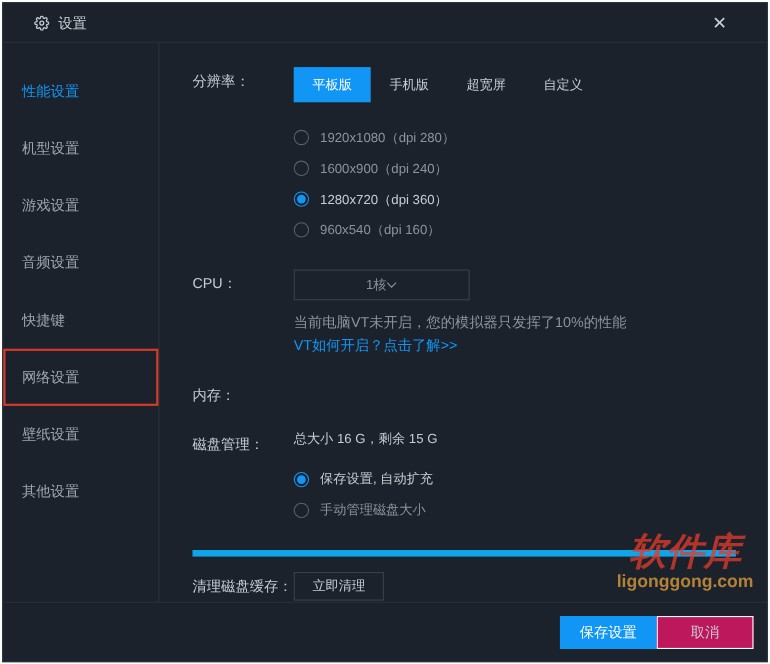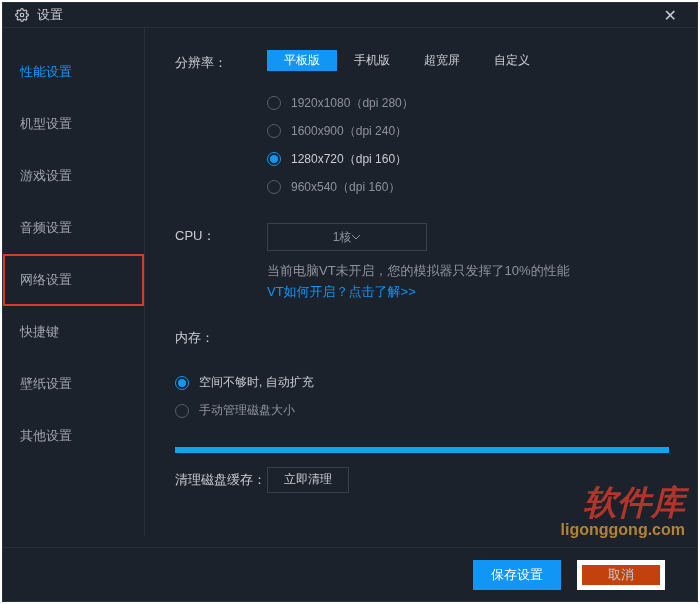--- a/index.html
+++ b/index.html
@@ -1,53 +1,53 @@
 <!DOCTYPE html>
 <html><head>
 <meta charset="utf-8">
 <style>
 * { margin: 0; padding: 0; box-sizing: border-box; font-family: "Microsoft YaHei", sans-serif; }
 body { background: #fff; width: 700px; height: 604px; overflow: hidden; position: relative; }
 .window { width: 696px; height: 600px; margin: 2px; background: #1c222b; border: 1px solid #2a3038; position: relative; }
-.titlebar { height: 25px; display: flex; align-items: center; padding: 0 12px; border-bottom: 1px solid #2a3038; }
+.titlebar { height: 36px; display: flex; align-items: center; padding: 0 28px; border-bottom: 1px solid #2a3038; }
 .titlebar .gear { width: 14px; height: 14px; margin-right: 8px; }
 .titlebar .title { color: #c8cdd4; font-size: 13px; flex: 1; }
 .titlebar .close { color: #c8cdd4; font-size: 16px; padding: 4px 8px; cursor: pointer; }
 .body { display: flex; height: calc(100% - 36px - 54px); }
 .sidebar { width: 142px; border-right: 1px solid #2a3038; padding-top: 18px; }
 .sidebar-item { height: 52px; display: flex; align-items: center; padding-left: 17px; color: #a0a6af; font-size: 13px; cursor: pointer; position: relative; }
 .sidebar-item.active { color: #1296f5; }
 .sidebar-item.highlighted { outline: 2px solid #d63a2a; outline-offset: -2px; }
 .content { flex: 1; padding: 22px 28px 0 30px; color: #c8cdd4; font-size: 13px; overflow: hidden; }
 .row { display: flex; align-items: flex-start; margin-bottom: 22px; }
 .row-label { width: 92px; color: #c8cdd4; padding-top: 4px; }
 .row-body { flex: 1; }
 .tabs { display: flex; }
-.tab { width: 70px; height: 21px; display: flex; align-items: center; justify-content: center; color: #c8cdd4; font-size: 12px; cursor: pointer; }
+.tab { width: 70px; height: 32px; display: flex; align-items: center; justify-content: center; color: #c8cdd4; font-size: 12px; cursor: pointer; }
 .tab.active { background: #1296f5; color: #fff; }
 .radios { margin-top: 18px; }
 .radio { display: flex; align-items: center; height: 28px; color: #8d939c; font-size: 12px; cursor: pointer; }
 .radio .dot { width: 14px; height: 14px; border: 1px solid #5a6069; border-radius: 50%; margin-right: 10px; position: relative; }
 .radio.selected .dot { border-color: #1296f5; }
 .radio.selected .dot::after { content: ""; position: absolute; top: 2px; left: 2px; width: 8px; height: 8px; background: #1296f5; border-radius: 50%; }
 .radio.selected { color: #c8cdd4; }
 .select { width: 160px; height: 28px; border: 1px solid #3a414b; display: flex; align-items: center; padding: 0 10px; color: #8d939c; font-size: 12px; cursor: pointer; justify-content: center; }
 .chev { width: 10px; height: 10px; }
 .warn { color: #8d939c; font-size: 13px; margin-top: 10px; line-height: 1.6; }
 .warn a { color: #1296f5; text-decoration: none; }
 .disk-status { color: #c8cdd4; font-size: 12px; margin-bottom: 14px; }
 .small-btn { display: inline-flex; width: 72px; height: 24px; align-items: center; justify-content: center; border: 1px solid #3a414b; color: #5a6069; font-size: 12px; margin-left: 10px; }
 .clear-row { display: flex; align-items: center; border-top: 6px solid #0ea5e9; padding-top: 14px; margin-top: 4px; }
 .clear-row .row-label { padding-top: 0; }
 .small-btn2 { display: inline-flex; width: 82px; height: 26px; align-items: center; justify-content: center; border: 1px solid #3a414b; color: #c8cdd4; font-size: 12px; cursor: pointer; }
-.footer { position: absolute; bottom: 0; left: 0; right: 0; height: 54px; border-top: 1px solid #2a3038; display: flex; align-items: center; justify-content: flex-end; padding-right: 32px; gap: 16px; }
+.footer { position: absolute; bottom: 0; left: 0; right: 0; height: 54px; border-top: 1px solid #2a3038; display: flex; align-items: center; justify-content: flex-end; padding-right: 12px; }
 .btn { width: 88px; height: 30px; display: flex; align-items: center; justify-content: center; font-size: 13px; cursor: pointer; }
 .btn-primary { background: #1296f5; color: #fff; }
-.btn-default { background: #c2410c; color: #c8cdd4; border: 5px solid #ffffff; }
-.watermark { position: absolute; right: 12px; bottom: 62px; pointer-events: none; text-align: right; }
+.btn-default { background: #be185d; color: #c8cdd4; border: 1px solid #ffffff; }
+.watermark { position: absolute; right: 12px; bottom: 62px; pointer-events: none; text-align: center; }
 .wm1 { color: #e63a2a; font-size: 34px; font-weight: bold; font-style: italic; opacity: 0.75; line-height: 1; }
 .wm2 { color: #e6a23a; font-size: 16px; font-weight: bold; opacity: 0.75; margin-top: 2px; }
 </style>
 </head>
 <body>
 
 <div class="window">
   <div class="titlebar">
     <svg class="gear" viewBox="0 0 24 24" fill="none" stroke="#c8cdd4" stroke-width="2">
         <circle cx="12" cy="12" r="3"></circle>
@@ -56,22 +56,22 @@
     <span class="title">设置</span>
     <span class="close">✕</span>
   </div>
 
   <div class="body">
     <div class="sidebar" id="sidebar">
         <div class="sidebar-item active">性能设置</div>
         <div class="sidebar-item">机型设置</div>
         <div class="sidebar-item">游戏设置</div>
         <div class="sidebar-item">音频设置</div>
+        <div class="sidebar-item">快捷键</div>
         <div class="sidebar-item highlighted">网络设置</div>
-        <div class="sidebar-item">快捷键</div>
         <div class="sidebar-item">壁纸设置</div>
         <div class="sidebar-item">其他设置</div>
       </div>
 
     <div class="content">
 
       <div class="row">
         <div class="row-label">分辨率：</div>
         <div class="row-body">
           <div class="tabs" id="res-tabs">
@@ -84,21 +84,21 @@
               <div class="radio">
                 <span class="dot"></span>
                 <span>1920x1080（dpi 280）</span>
               </div>
               <div class="radio">
                 <span class="dot"></span>
                 <span>1600x900（dpi 240）</span>
               </div>
               <div class="radio selected">
                 <span class="dot"></span>
-                <span>1280x720（dpi 160）</span>
+                <span>1280x720（dpi 360）</span>
               </div>
               <div class="radio">
                 <span class="dot"></span>
                 <span>960x540（dpi 160）</span>
               </div>
             </div>
         </div>
       </div>
 
       <div class="row">
@@ -115,25 +115,27 @@
             <a>VT如何开启？点击了解&gt;&gt;</a>
           </div>
         </div>
       </div>
 
       <div class="row">
         <div class="row-label">内存：</div>
       </div>
 
       <div class="row">
+        <div class="row-label">磁盘管理：</div>
         <div class="row-body">
+          <div class="disk-status">总大小 16 G，剩余 15 G</div>
           <div id="disk-radios">
               <div class="radio selected">
                 <span class="dot"></span>
-                <span>空间不够时, 自动扩充</span>
+                <span>保存设置, 自动扩充</span>
               </div>
               <div class="radio">
                 <span class="dot"></span>
                 <span>手动管理磁盘大小</span>
               </div>
             </div>
         </div>
       </div>
 
       <div class="clear-row">

